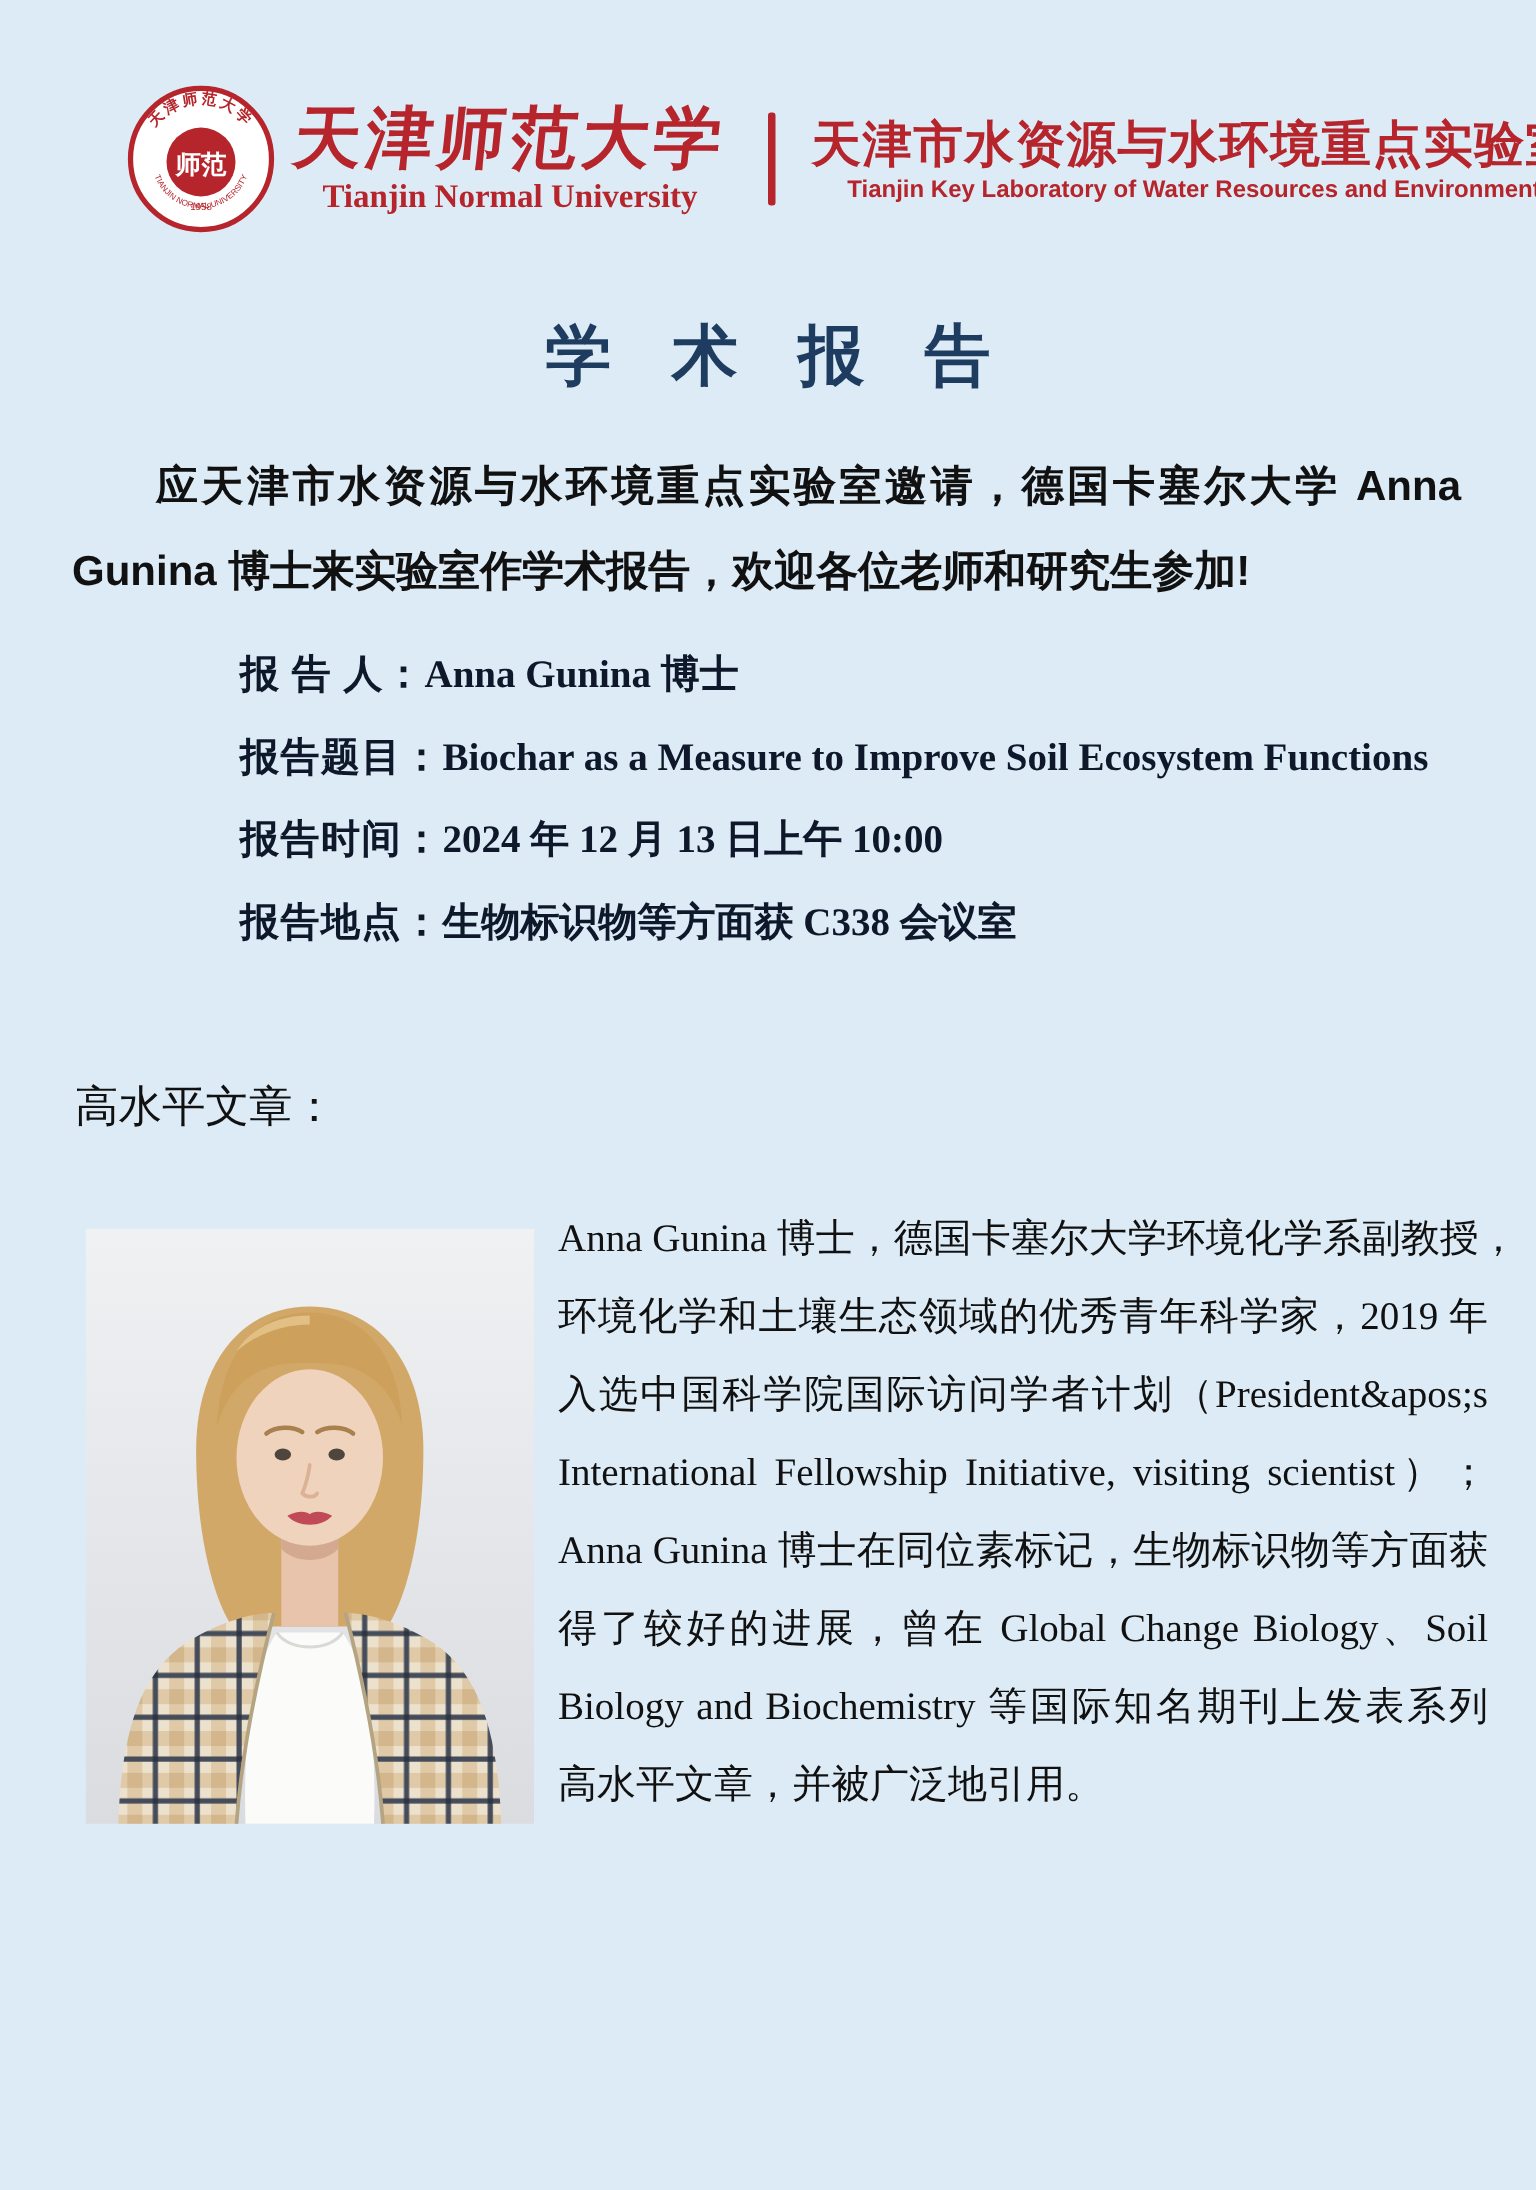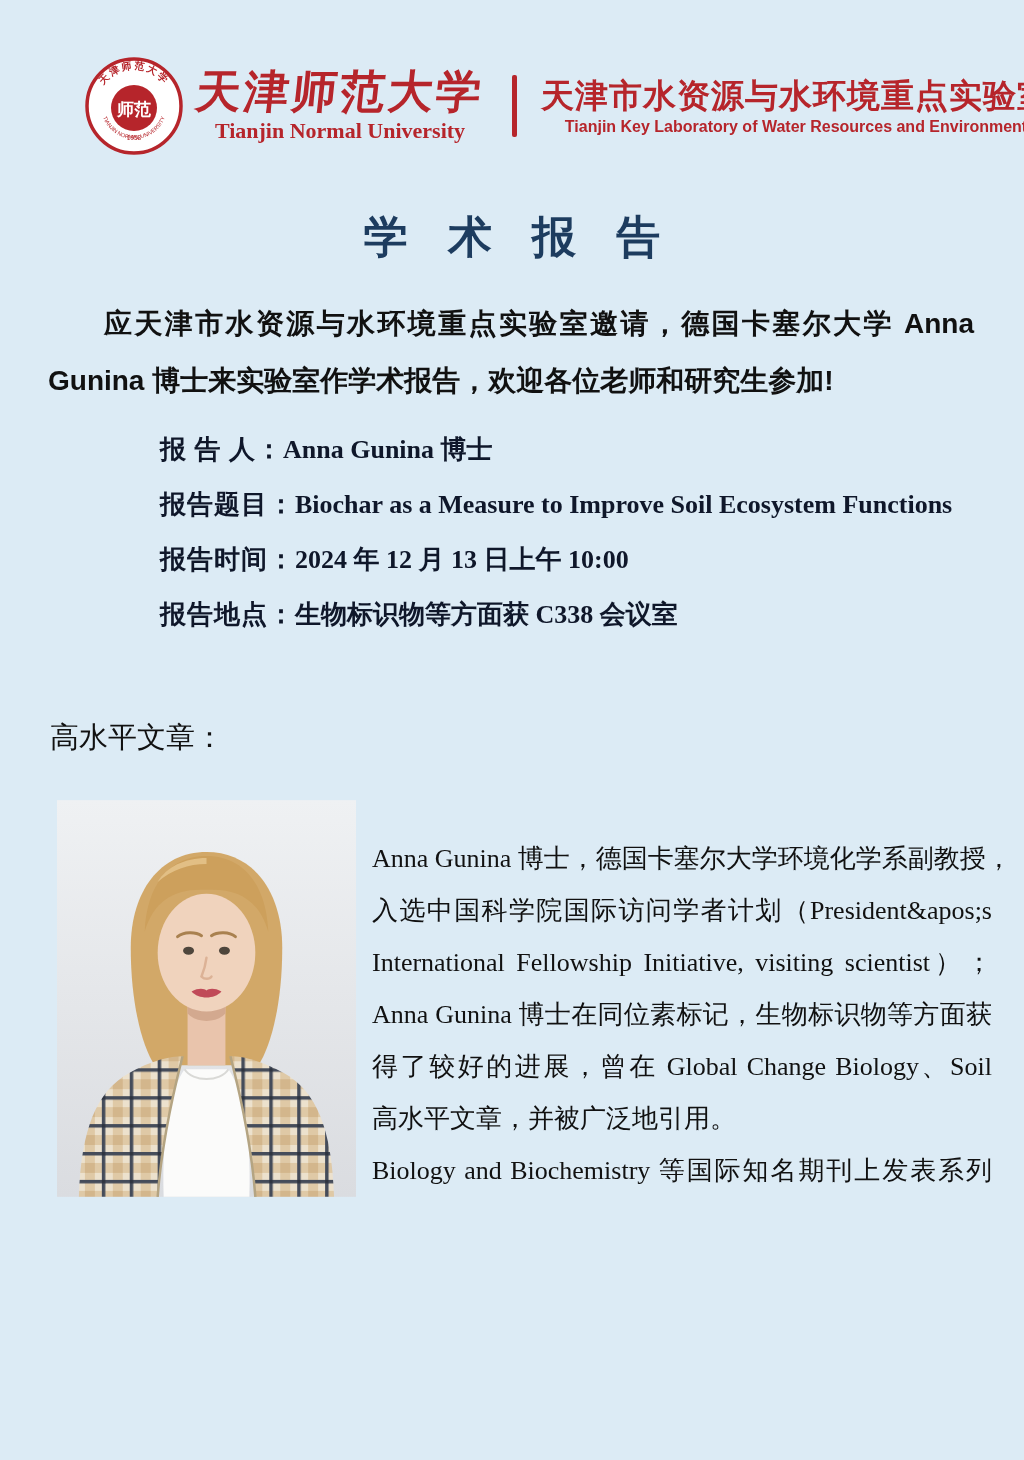--- a/index.html
+++ b/index.html
@@ -220,20 +220,21 @@
 
       <path d="M22,398 C24,330 40,292 72,274 C95,261 114,257 126,257 C117,292 105,344 101,398 Z" fill="url(#plaid)"></path>
       <path d="M278,398 C276,330 260,292 228,274 C205,261 186,257 174,257 C183,292 195,344 199,398 Z" fill="url(#plaid)"></path>
       <path d="M126,257 C117,292 105,344 101,398" stroke="#b4a482" stroke-width="2.5" fill="none"></path>
       <path d="M174,257 C183,292 195,344 199,398" stroke="#b4a482" stroke-width="2.5" fill="none"></path>
     </svg>
   </div>
 
   <div class="bio-text">
     <div class="bio-line">Anna Gunina 博士，德国卡塞尔大学环境化学系副教授，</div>
+    <div class="bio-line">环境化学和土壤生态领域的优秀青年科学家，2019 年</div>
     <div class="bio-line">入选中国科学院国际访问学者计划（President&amp;apos;s</div>
     <div class="bio-line">International Fellowship Initiative, visiting scientist）；</div>
     <div class="bio-line">Anna Gunina 博士在同位素标记，生物标识物等方面获</div>
     <div class="bio-line">得了较好的进展，曾在 Global Change Biology、Soil</div>
+    <div class="bio-line">Biology and Biochemistry 等国际知名期刊上发表系列</div>
     <div class="bio-line last">高水平文章，并被广泛地引用。</div>
-    <div class="bio-line">Biology and Biochemistry 等国际知名期刊上发表系列</div>
   </div>
 </div>
 
 </body></html>

